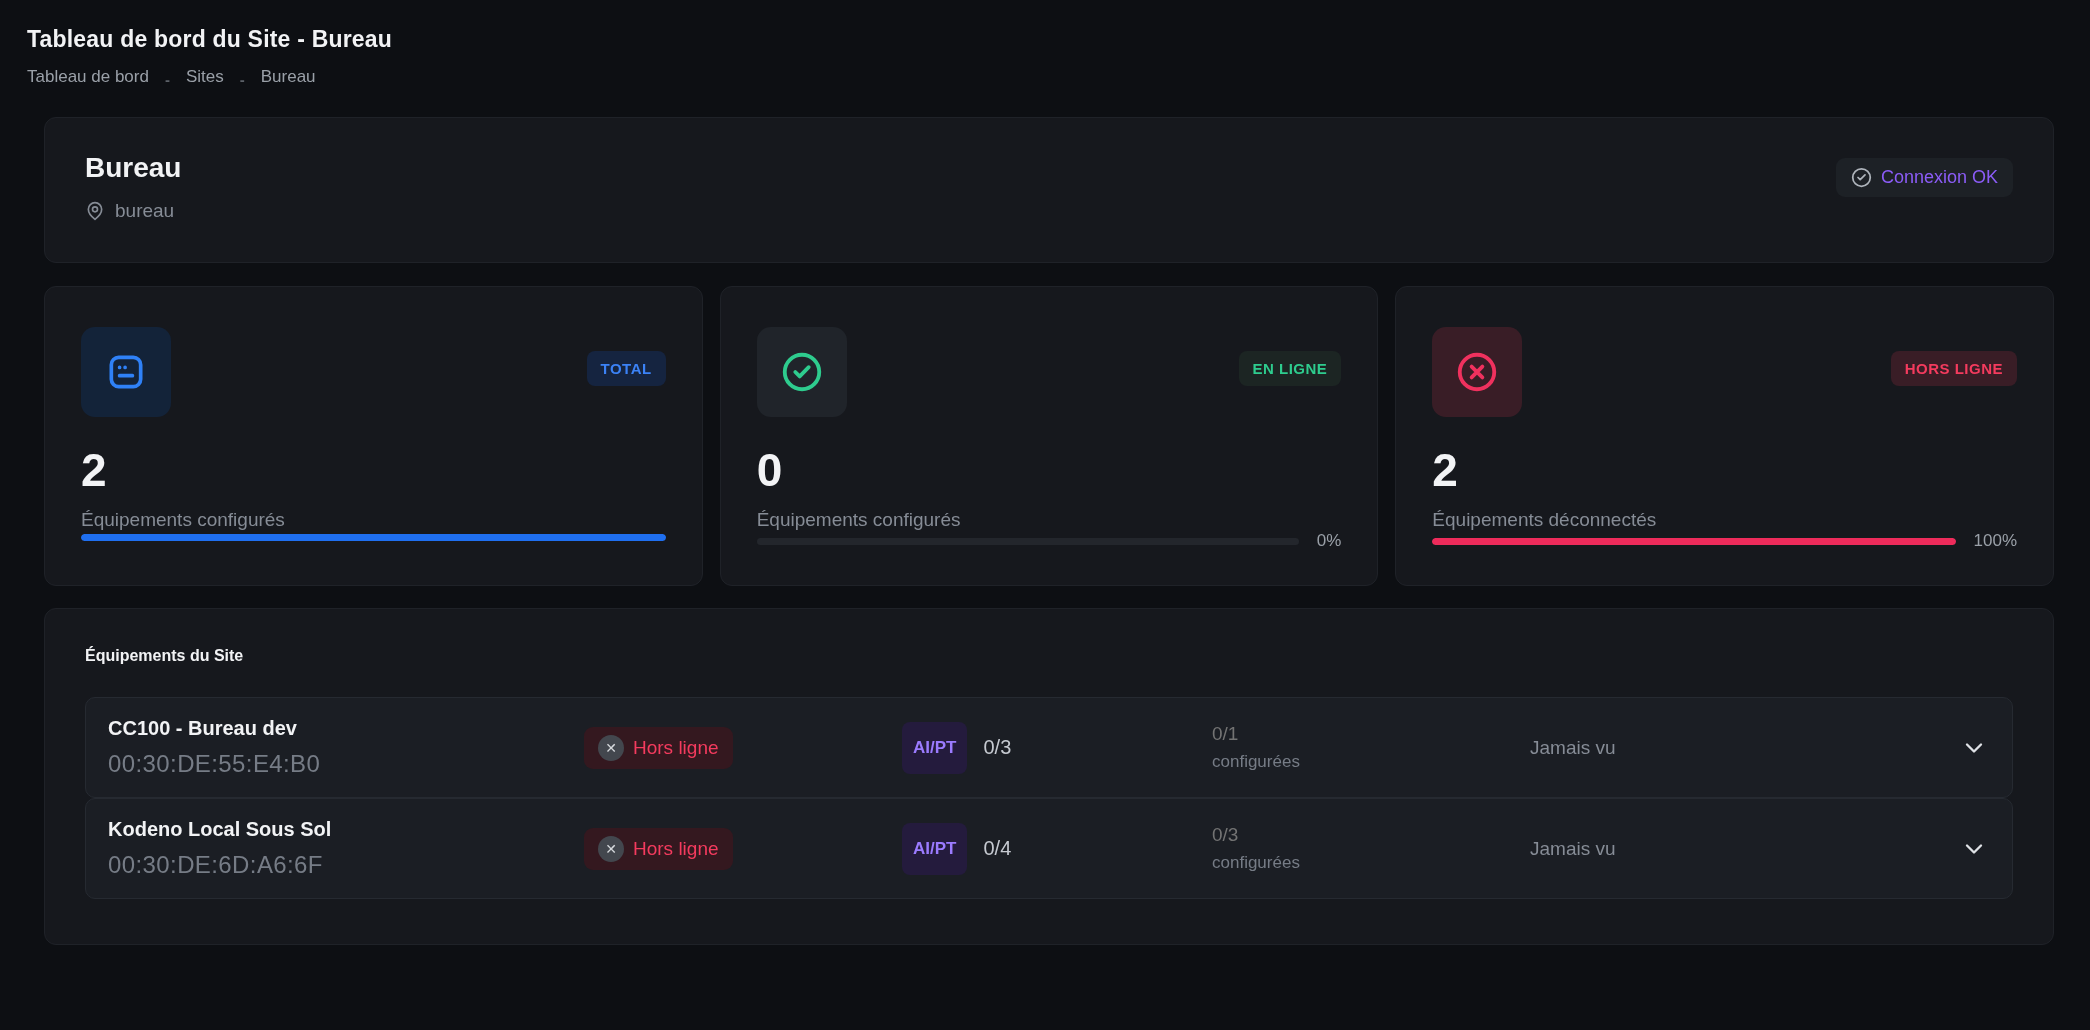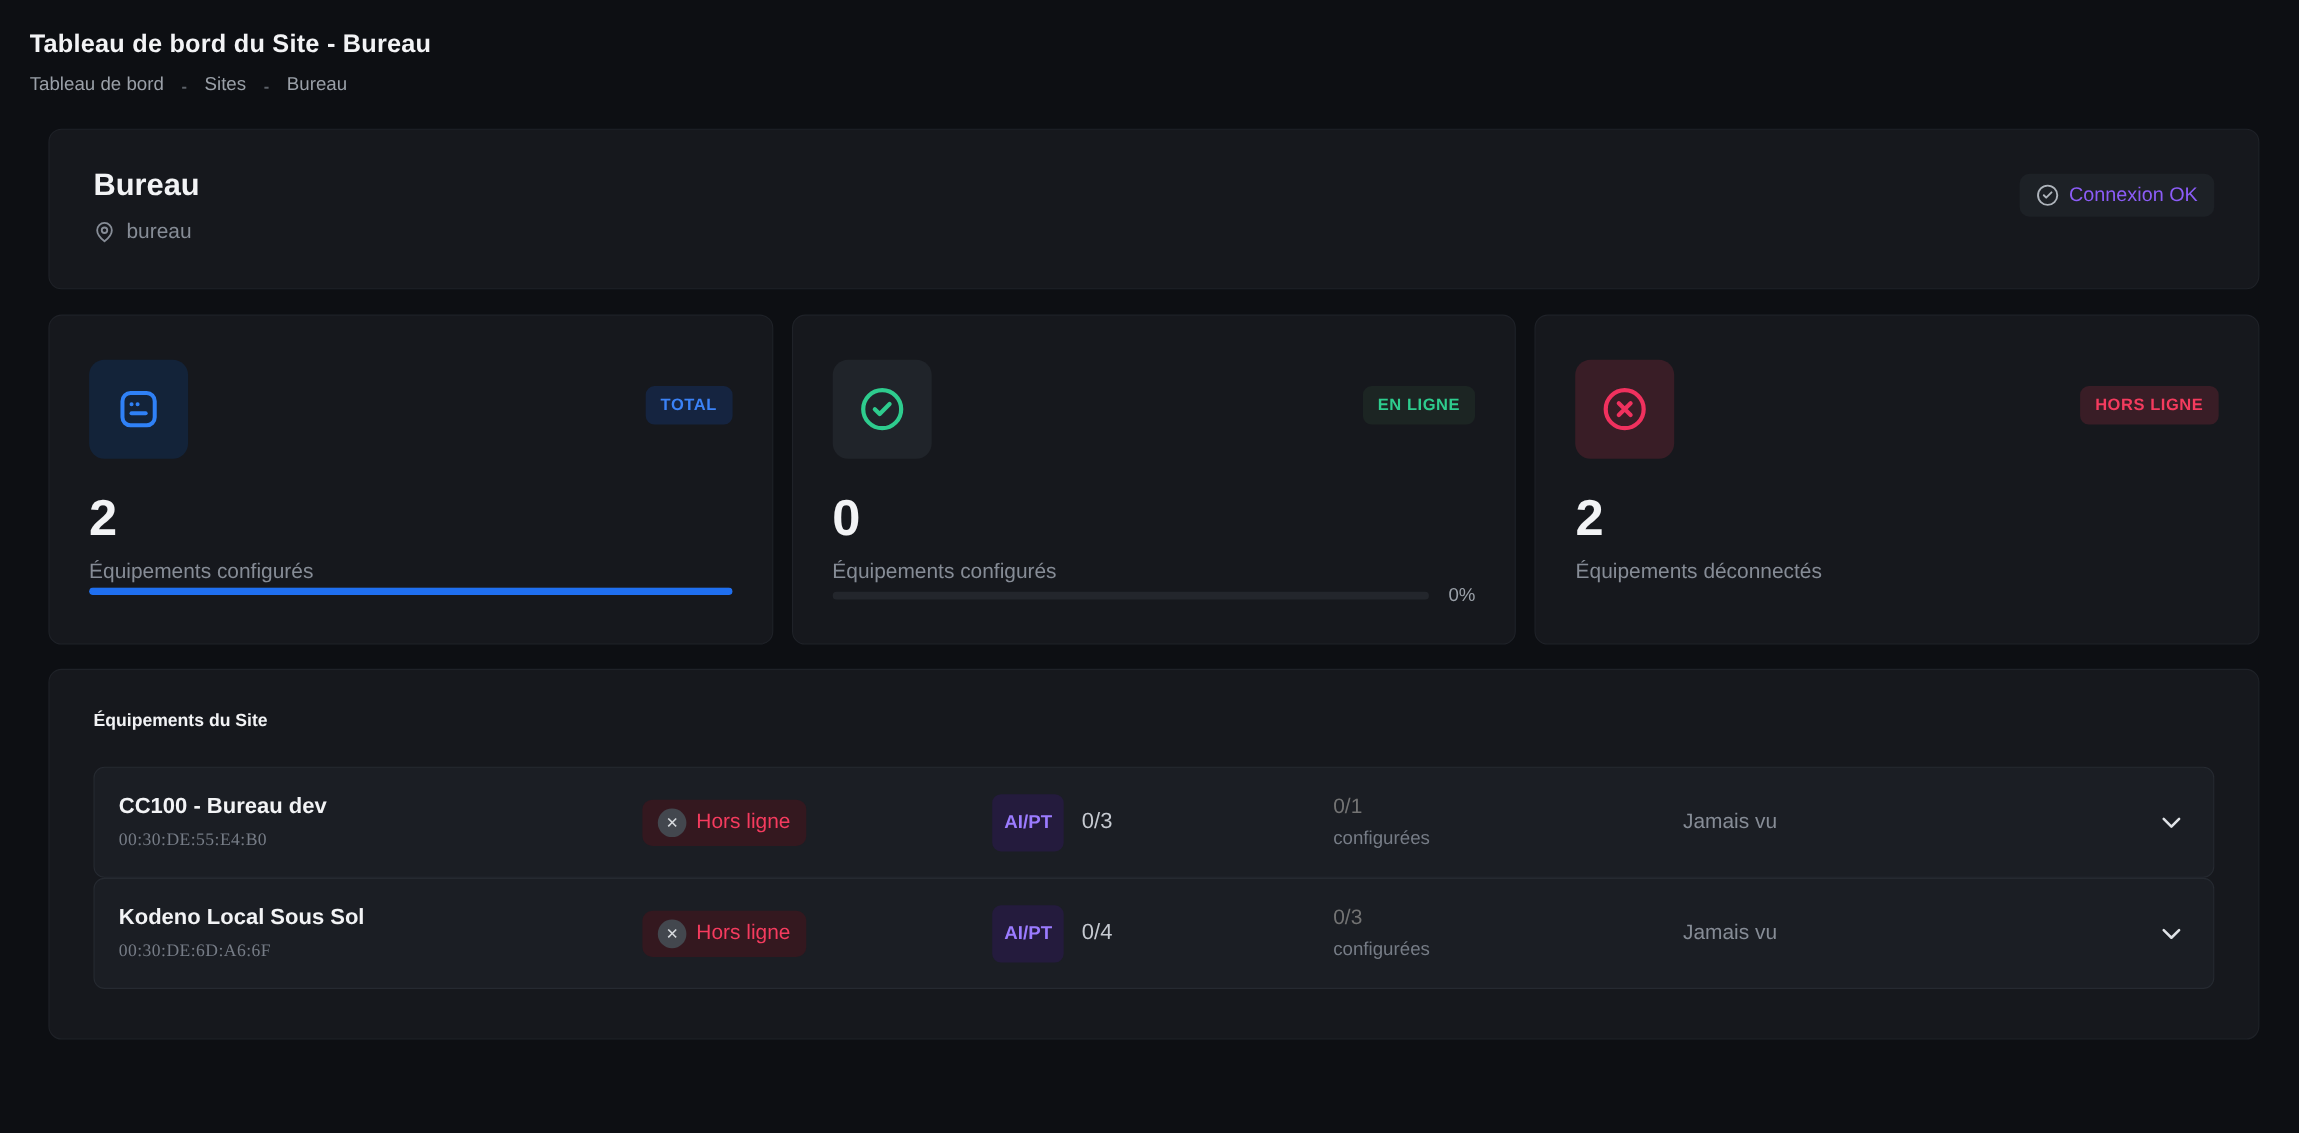--- a/index.html
+++ b/index.html
@@ -68,21 +68,21 @@
     border:1px solid #262a31;
     border-radius:10px;
     height:101px;
     display:grid;
     grid-template-columns: 476px 318px 310px 318px 1fr 56px;
     align-items:center;
     padding:0 24px 0 22px;
     cursor:pointer;
   }
   .dev-name { font-size:20px; font-weight:bold; }
-  .dev-mac { margin-top:10px; font-size:16px; color:#767c86; letter-spacing:.4px;font-family:Liberation Serif, serif; }
+  .dev-mac { margin-top:10px; font-size:24px; color:#767c86; letter-spacing:.4px; }
   .status-pill {
     display:inline-flex; align-items:center; gap:9px;
     background:#34181f; border-radius:9px;
     padding:8px 14px;
     color:#f43b5e; font-size:19px;
     width:max-content;
   }
   .x-dot { width:26px; height:26px; border-radius:50%; background:#43474e; color:#d6d9dd;
            display:inline-flex; align-items:center; justify-content:center; font-size:14px; line-height:1; }
   .aipt-cell { display:flex; align-items:center; gap:16px; }
@@ -188,20 +188,26 @@
               <svg width="46" height="46" viewBox="0 0 24 24" fill="none" stroke="#f0315e" stroke-width="2" stroke-linecap="round" stroke-linejoin="round">
                 <circle cx="12" cy="12" r="9"></circle>
                   <path d="M9.2 9.2l5.6 5.6M14.8 9.2l-5.6 5.6"></path>
               </svg>
             </span>
           </div>
           <span class="stat-badge badge-red">HORS LIGNE</span>
         </div>
         <div class="stat-value">2</div>
         <div class="stat-label">Équipements déconnectés</div>
+        <div class="progress-row">
+          <div class="progress-track">
+            <div class="progress-fill fill-red" style="width: 100%;"></div>
+          </div>
+          <span class="progress-pct">100%</span>
+        </div>
       </div>
 
     </div>
 
     <div class="card equip-card">
       <div class="equip-title">Équipements du Site</div>
 
       <div class="equip-rows">
 
         <div class="equip-row">

